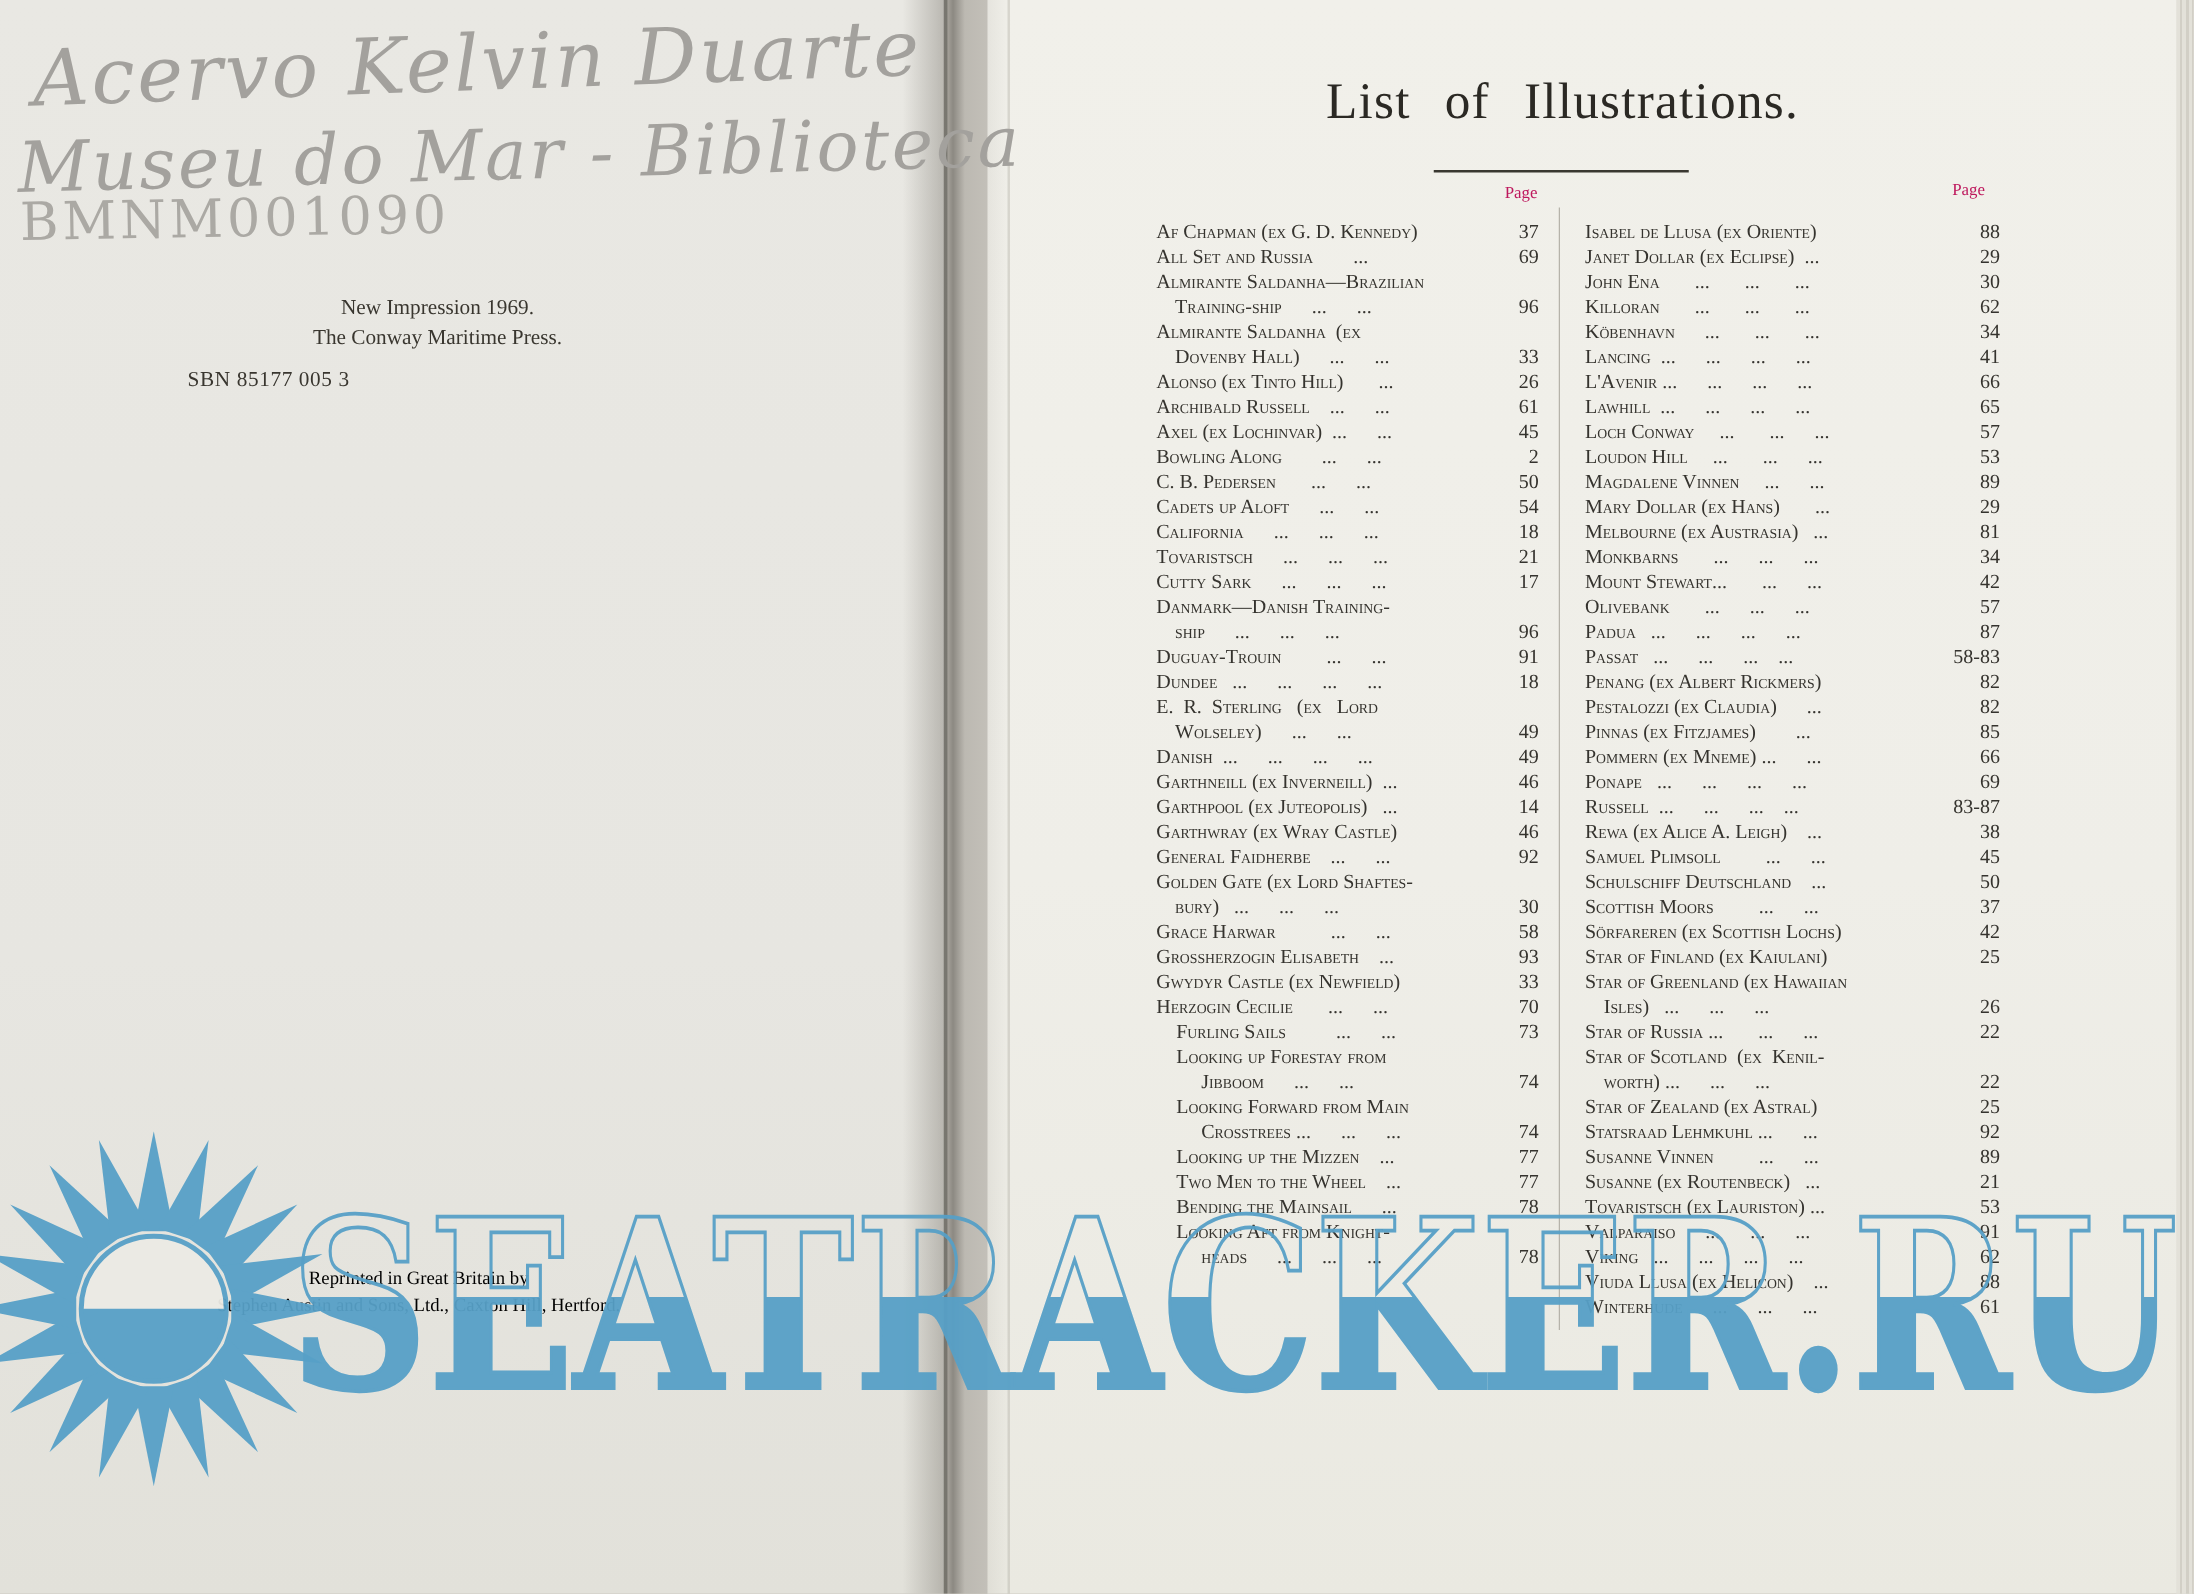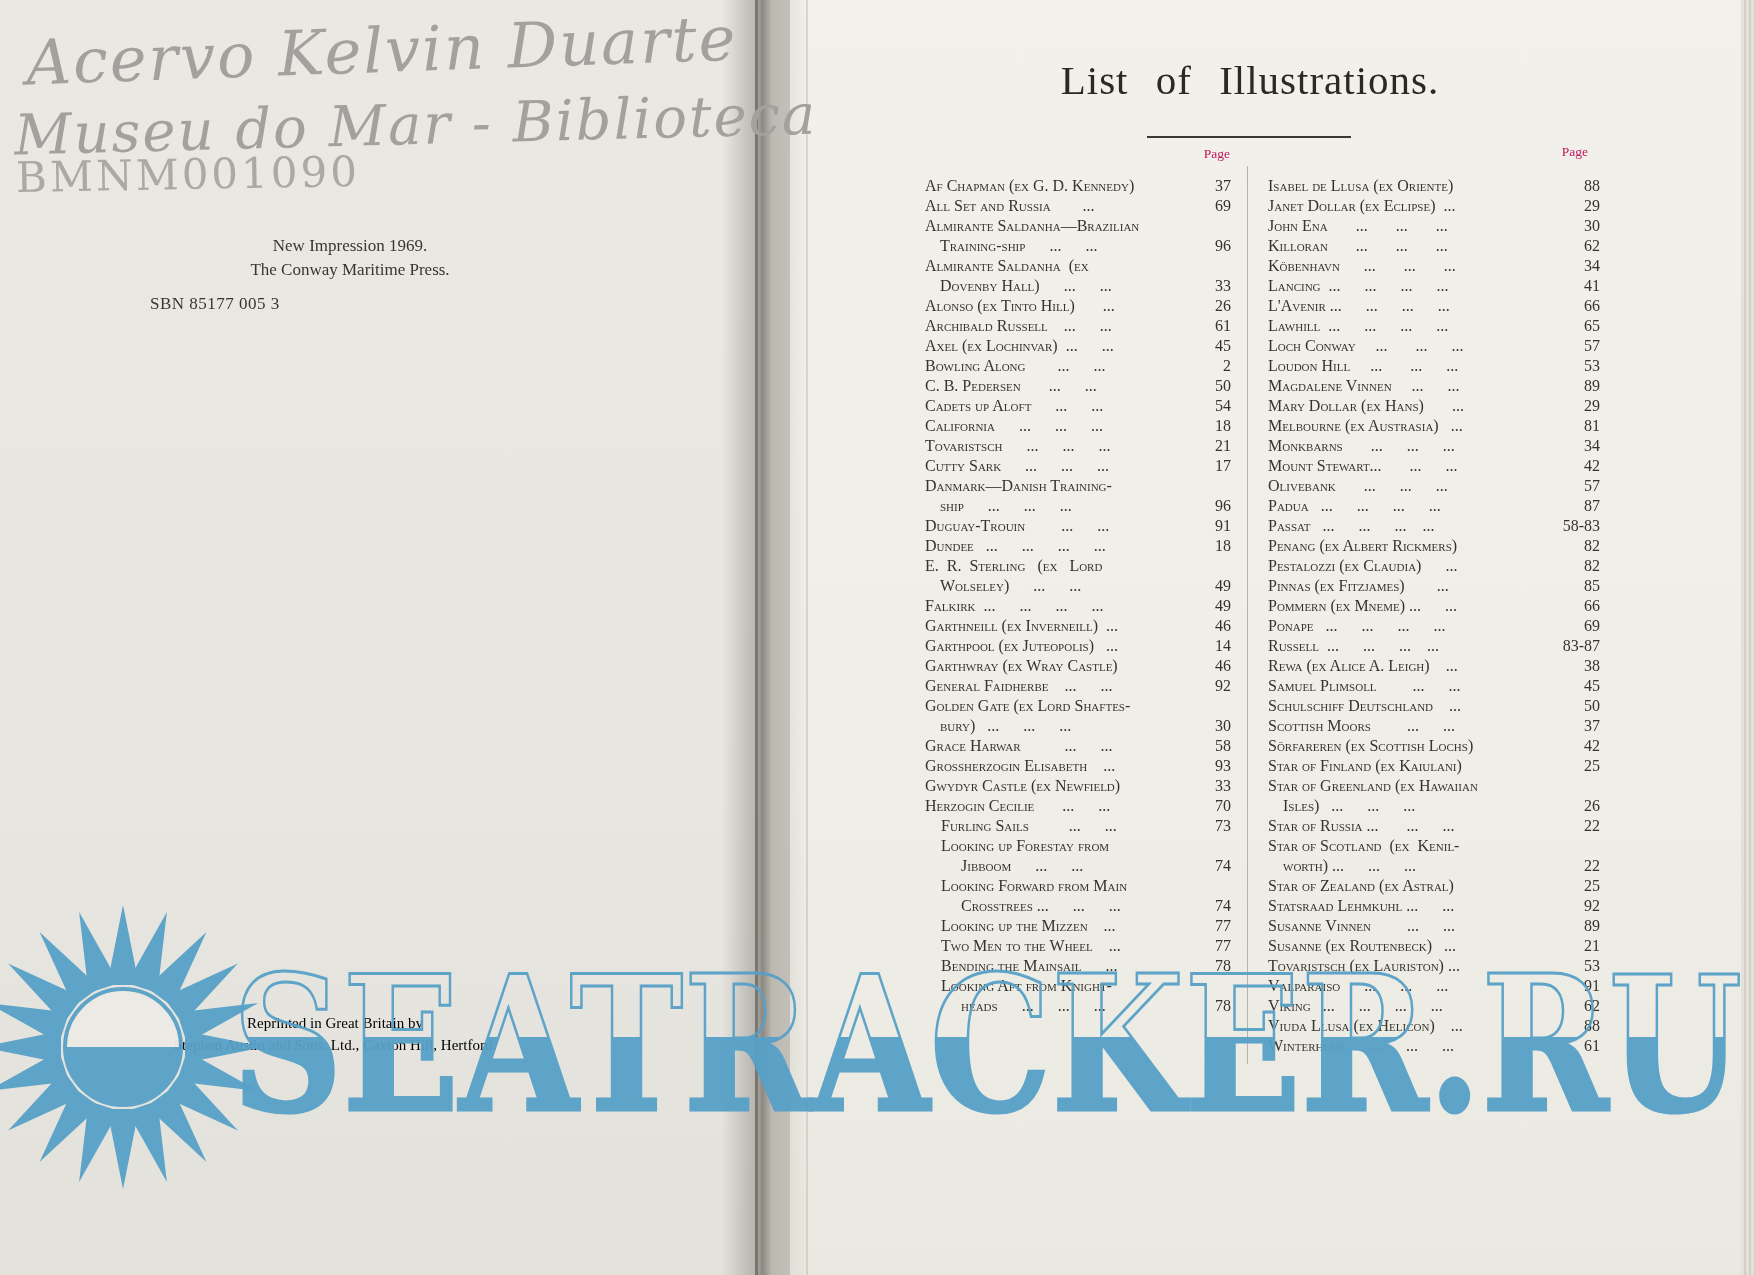--- a/index.html
+++ b/index.html
@@ -200,21 +200,21 @@
         <div class="line">
           <span class="txt">E.  R.  Sterling   (ex   Lord</span>
         </div>
         <div class="line">
           <span class="txt cont">Wolseley)      ...      ...</span>
           <span class="num">49</span>
         </div>
       </div>
       <div class="entry">
         <div class="line">
-          <span class="txt">Falkirk  ...      ...      ...      ...</span>
+          <span class="txt">Danish  ...      ...      ...      ...</span>
           <span class="num">49</span>
         </div>
       </div>
       <div class="entry">
         <div class="line">
           <span class="txt">Garthneill (ex Inverneill)  ...</span>
           <span class="num">46</span>
         </div>
       </div>
       <div class="entry">

